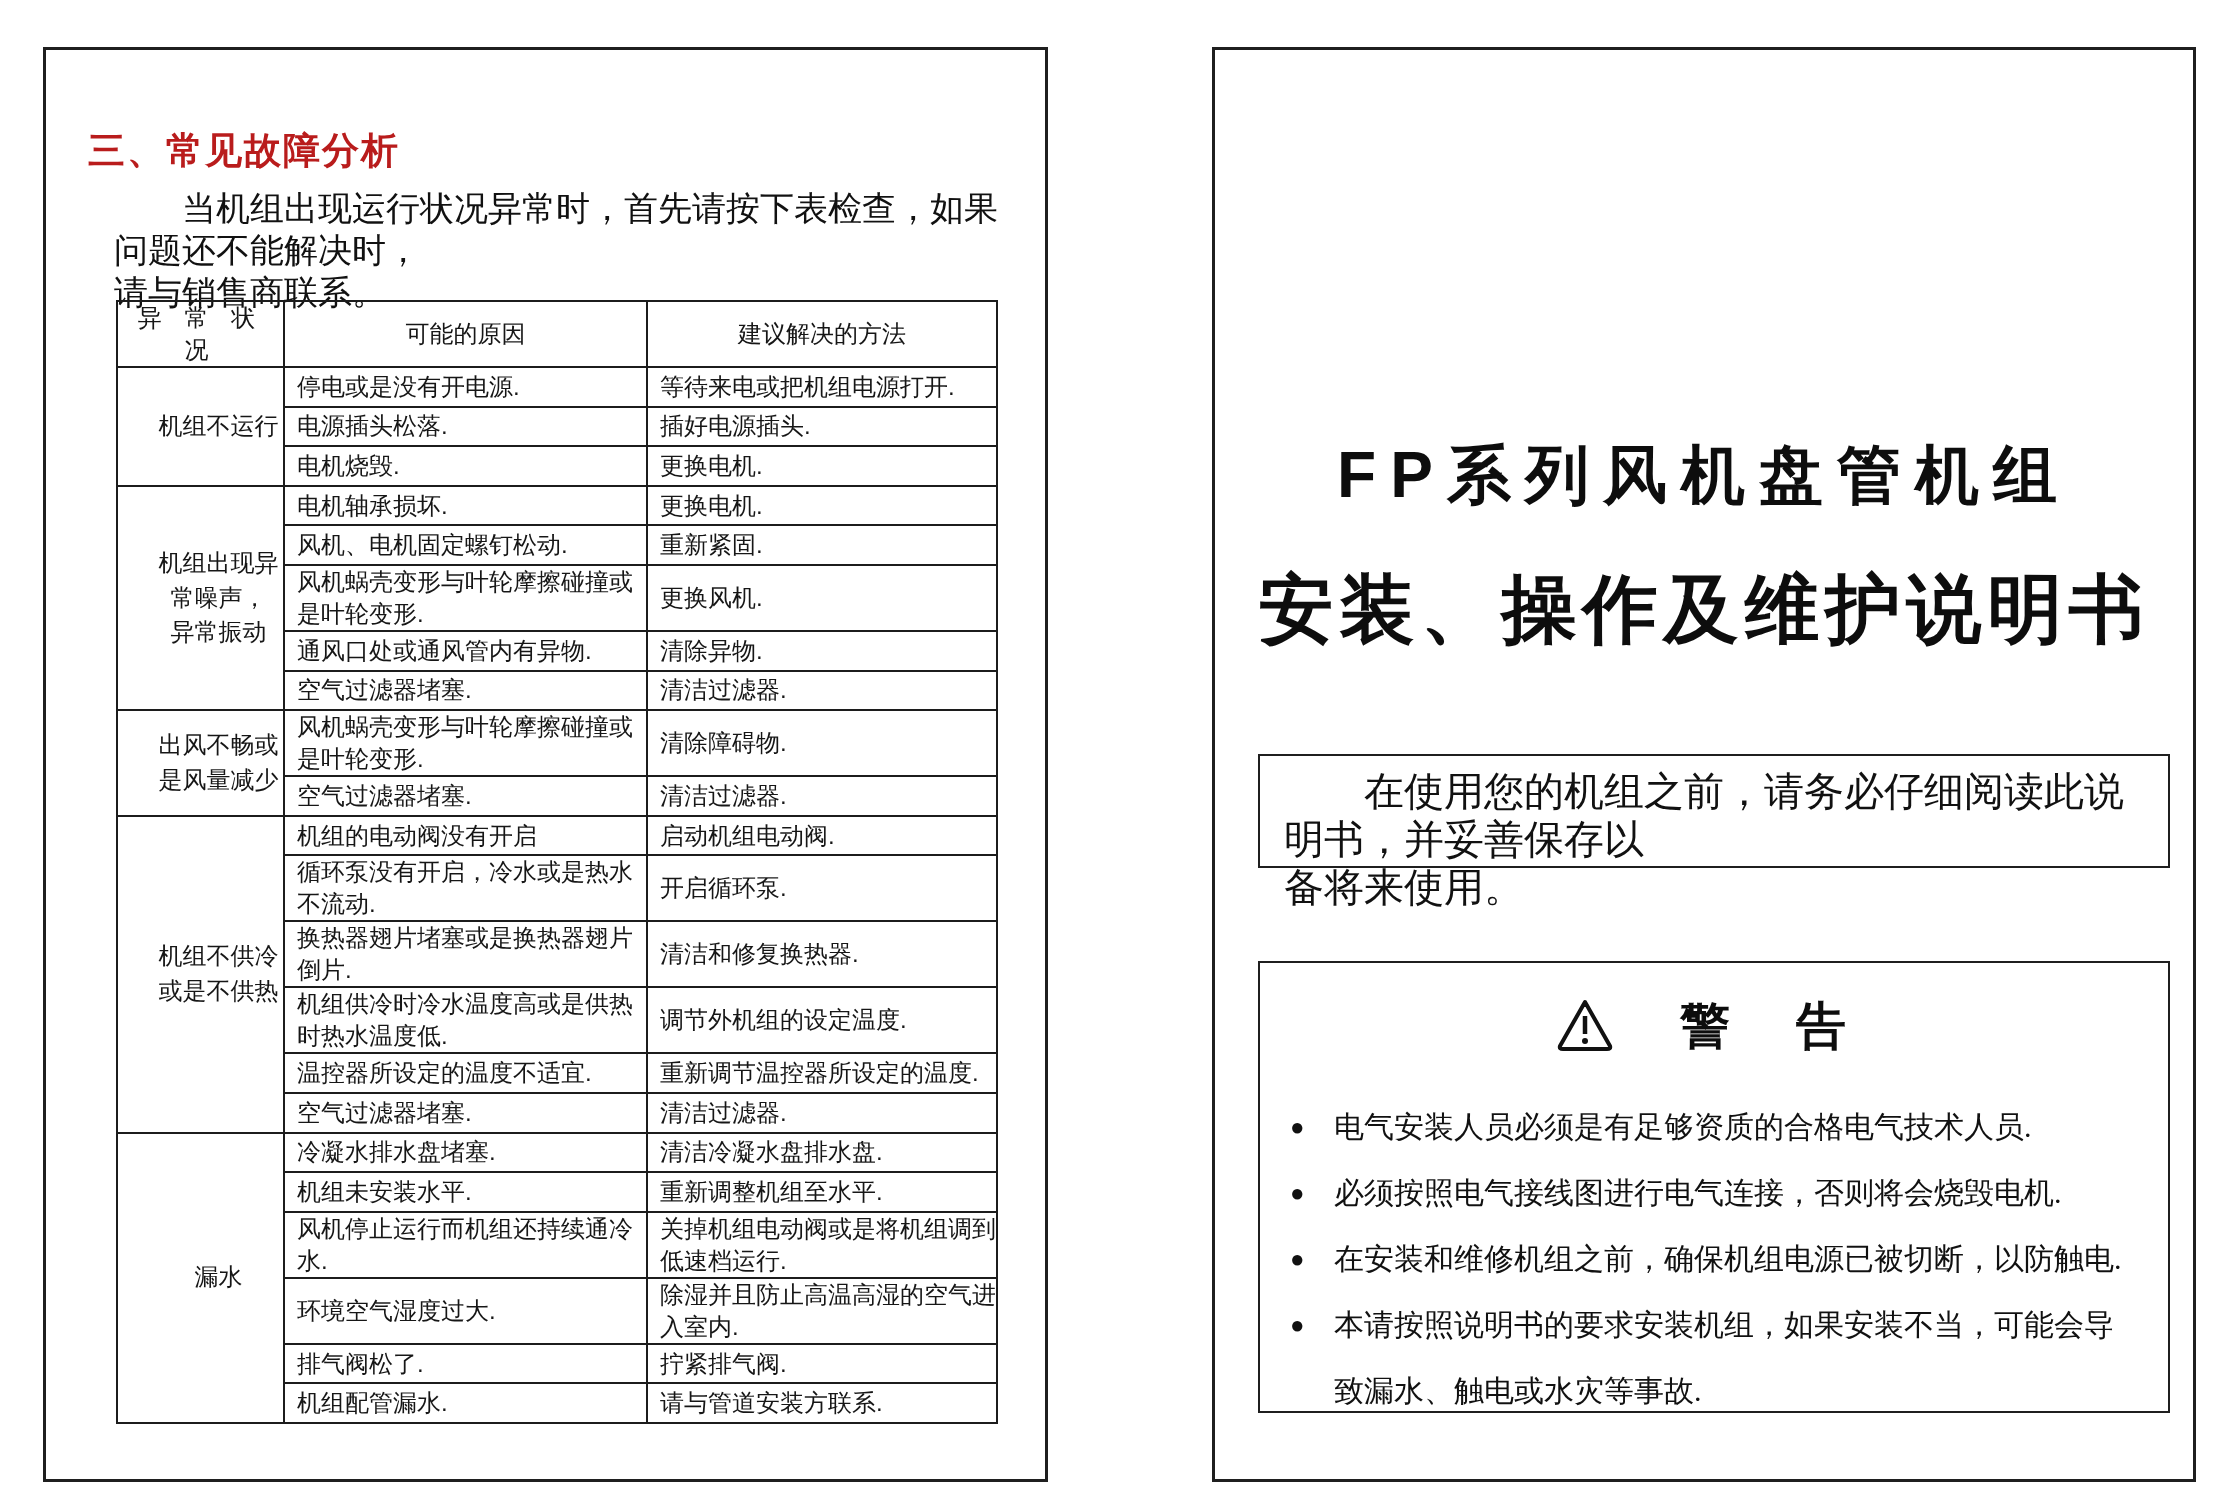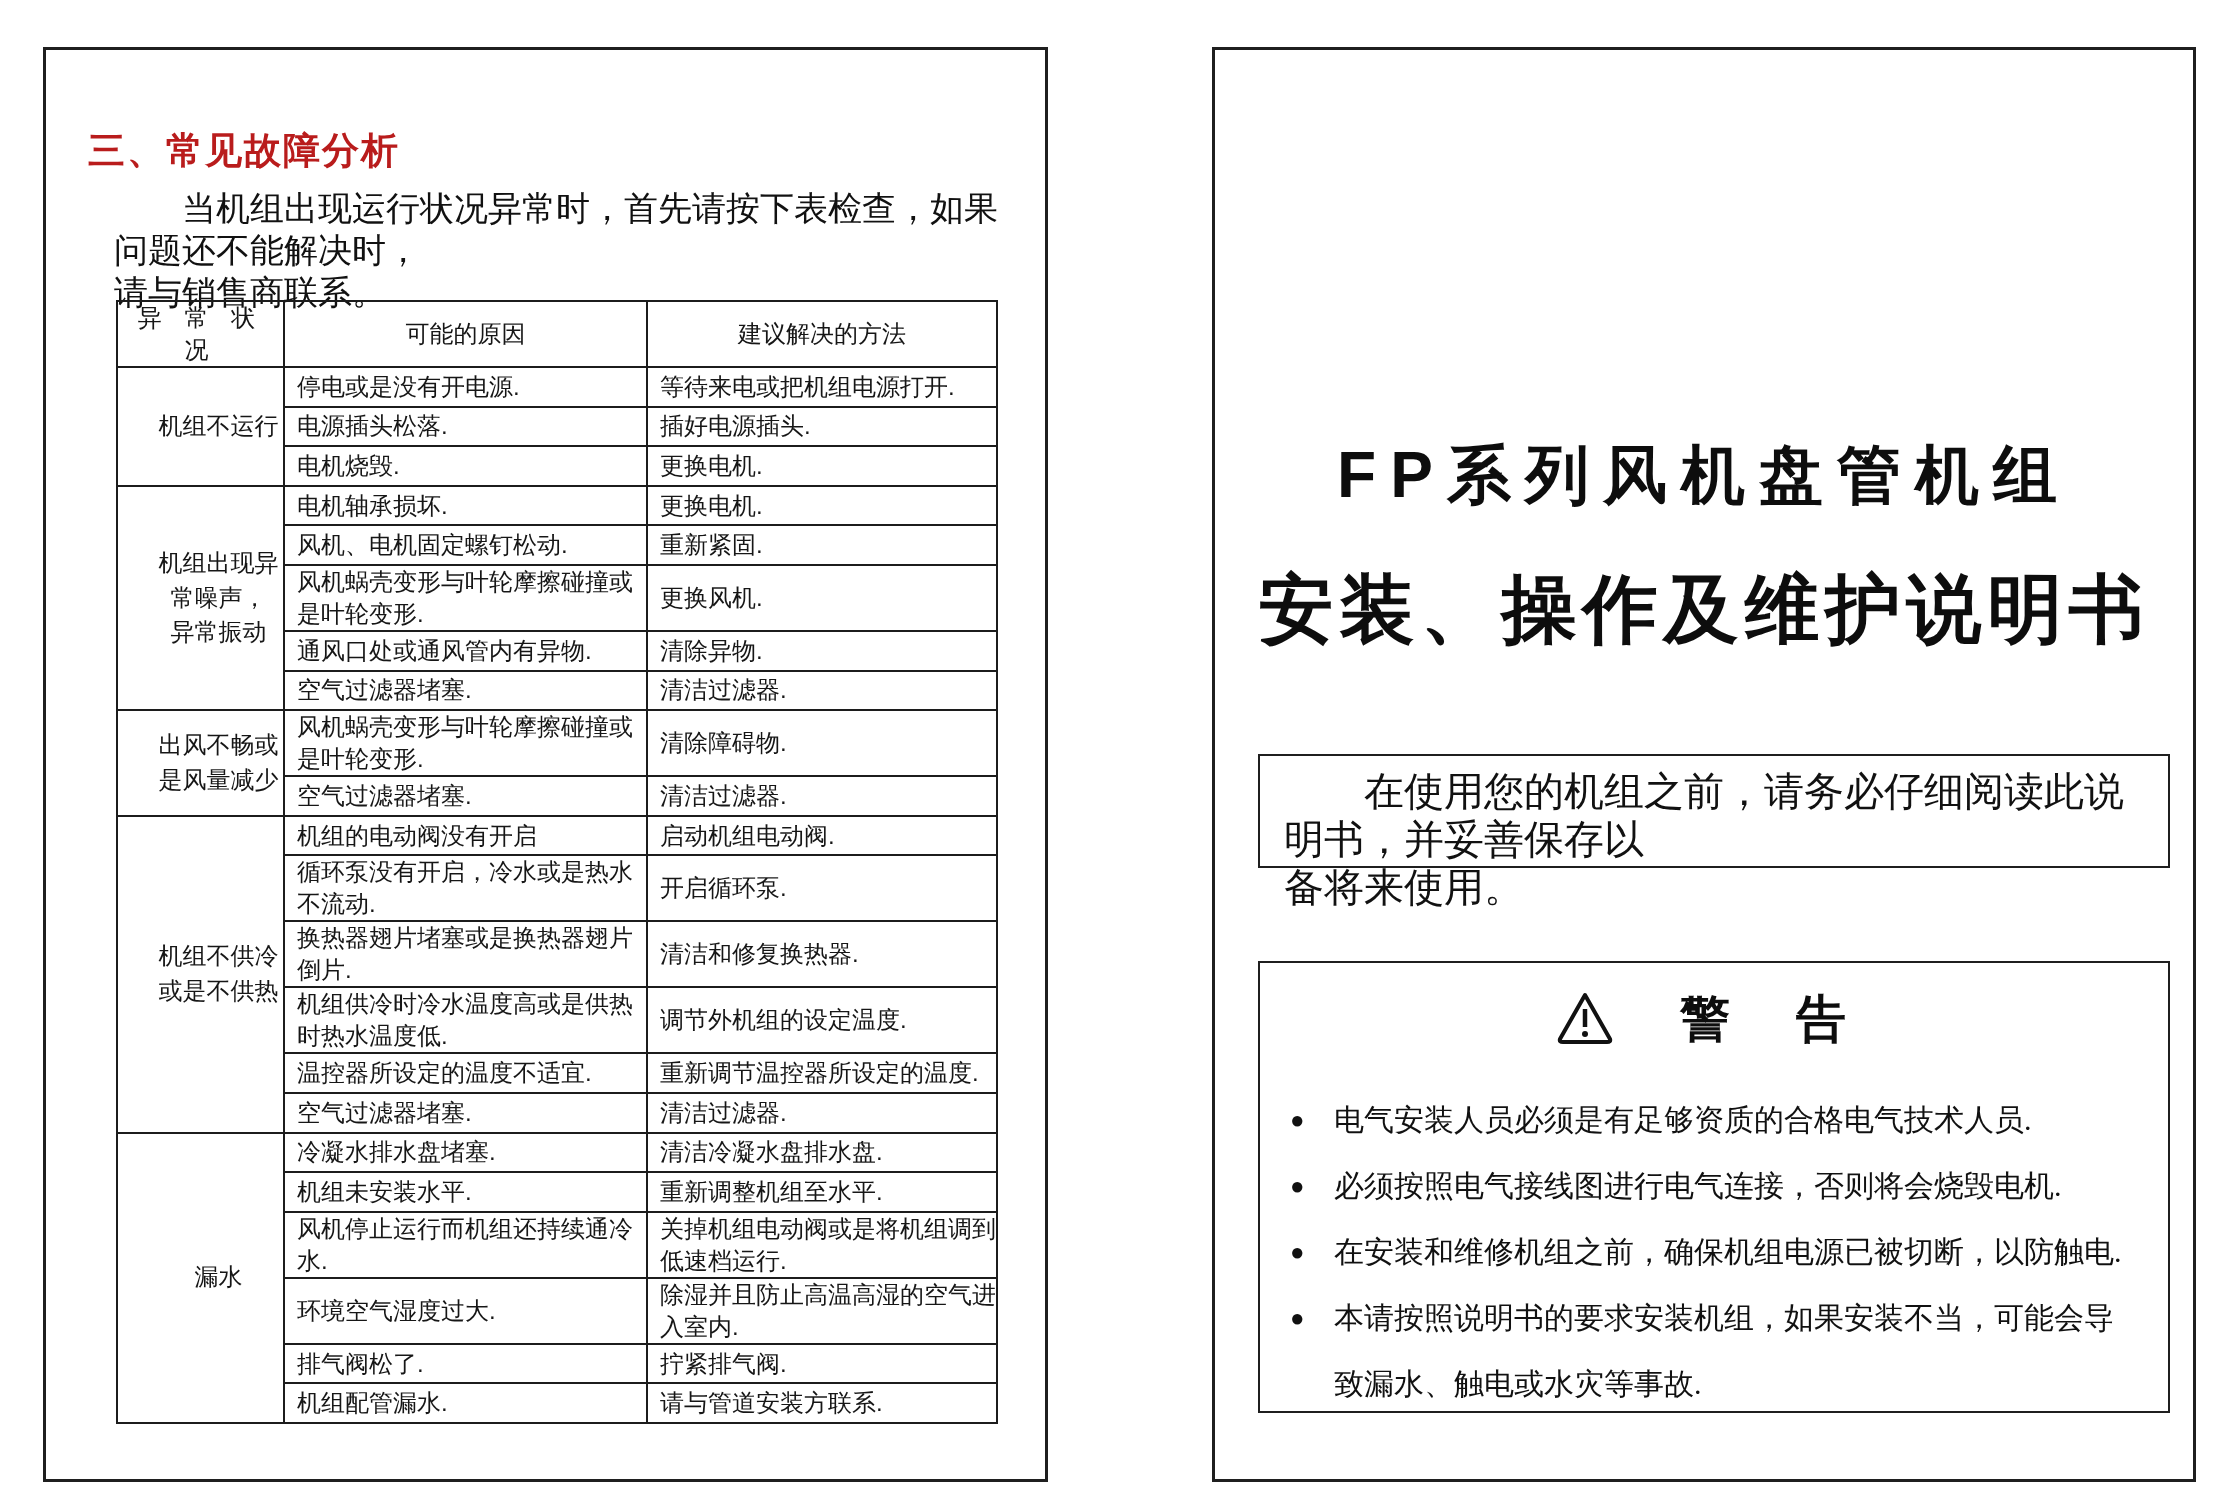--- a/index.html
+++ b/index.html
@@ -73,21 +73,21 @@
     border:2px solid #1f1f1f;
     padding:12px 24px 0 24px;
     font-size:40px; line-height:48px; color:#111;
   }
   .notice-box .indent { display:inline-block; width:2em; }
   .warning-box {
     position:absolute; left:43px; top:911px; width:912px; height:452px;
     border:2px solid #1f1f1f;
   }
   .warning-header {
-    margin-top:23px;
+    margin-top:30px;
     display:flex; align-items:center; justify-content:center; gap:40px;
   }
   .warning-title {
     font-family:"Liberation Sans", sans-serif;
     font-weight:bold; font-size:50px; letter-spacing:26px;
     text-indent:26px; color:#0d0d0d;
   }
   .warning-list {
     list-style:none;
     margin:34px 26px 0 30px;

